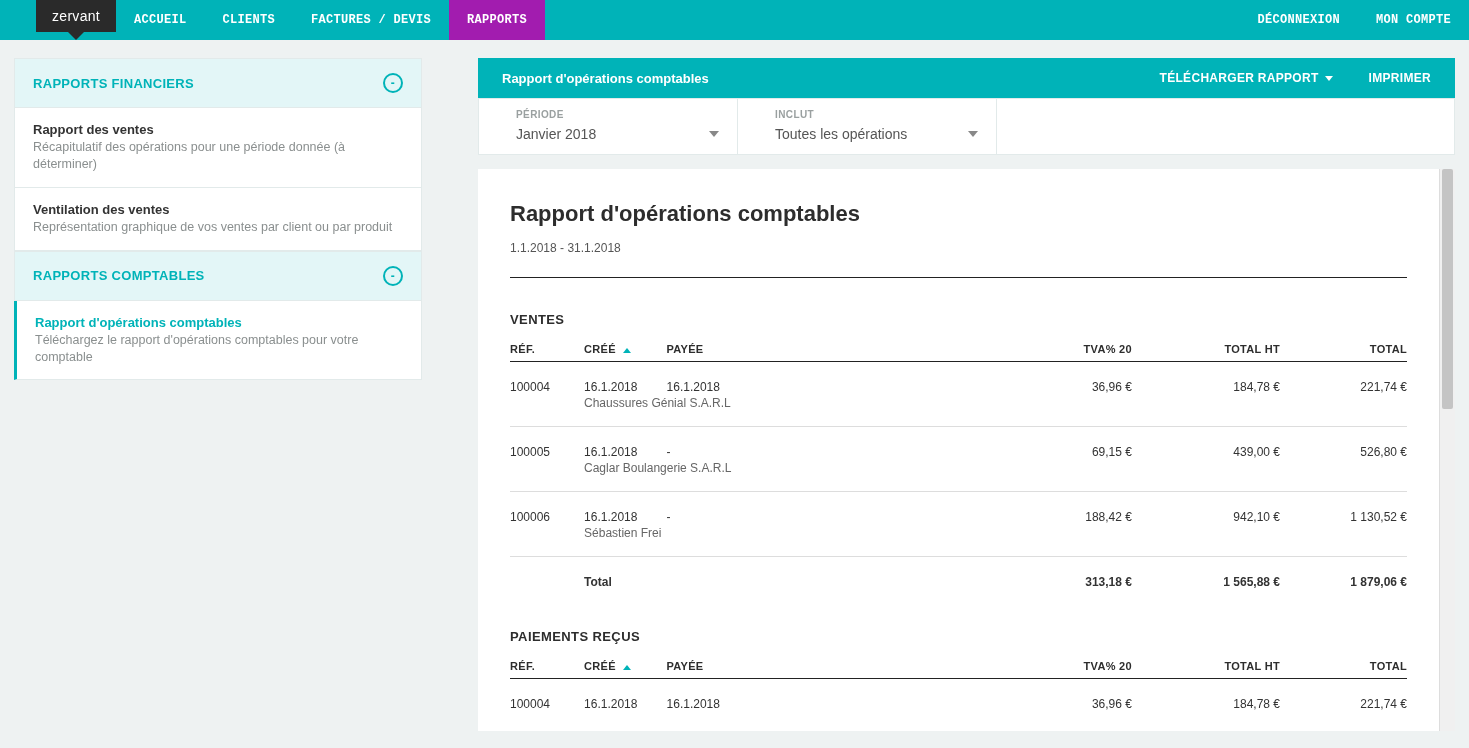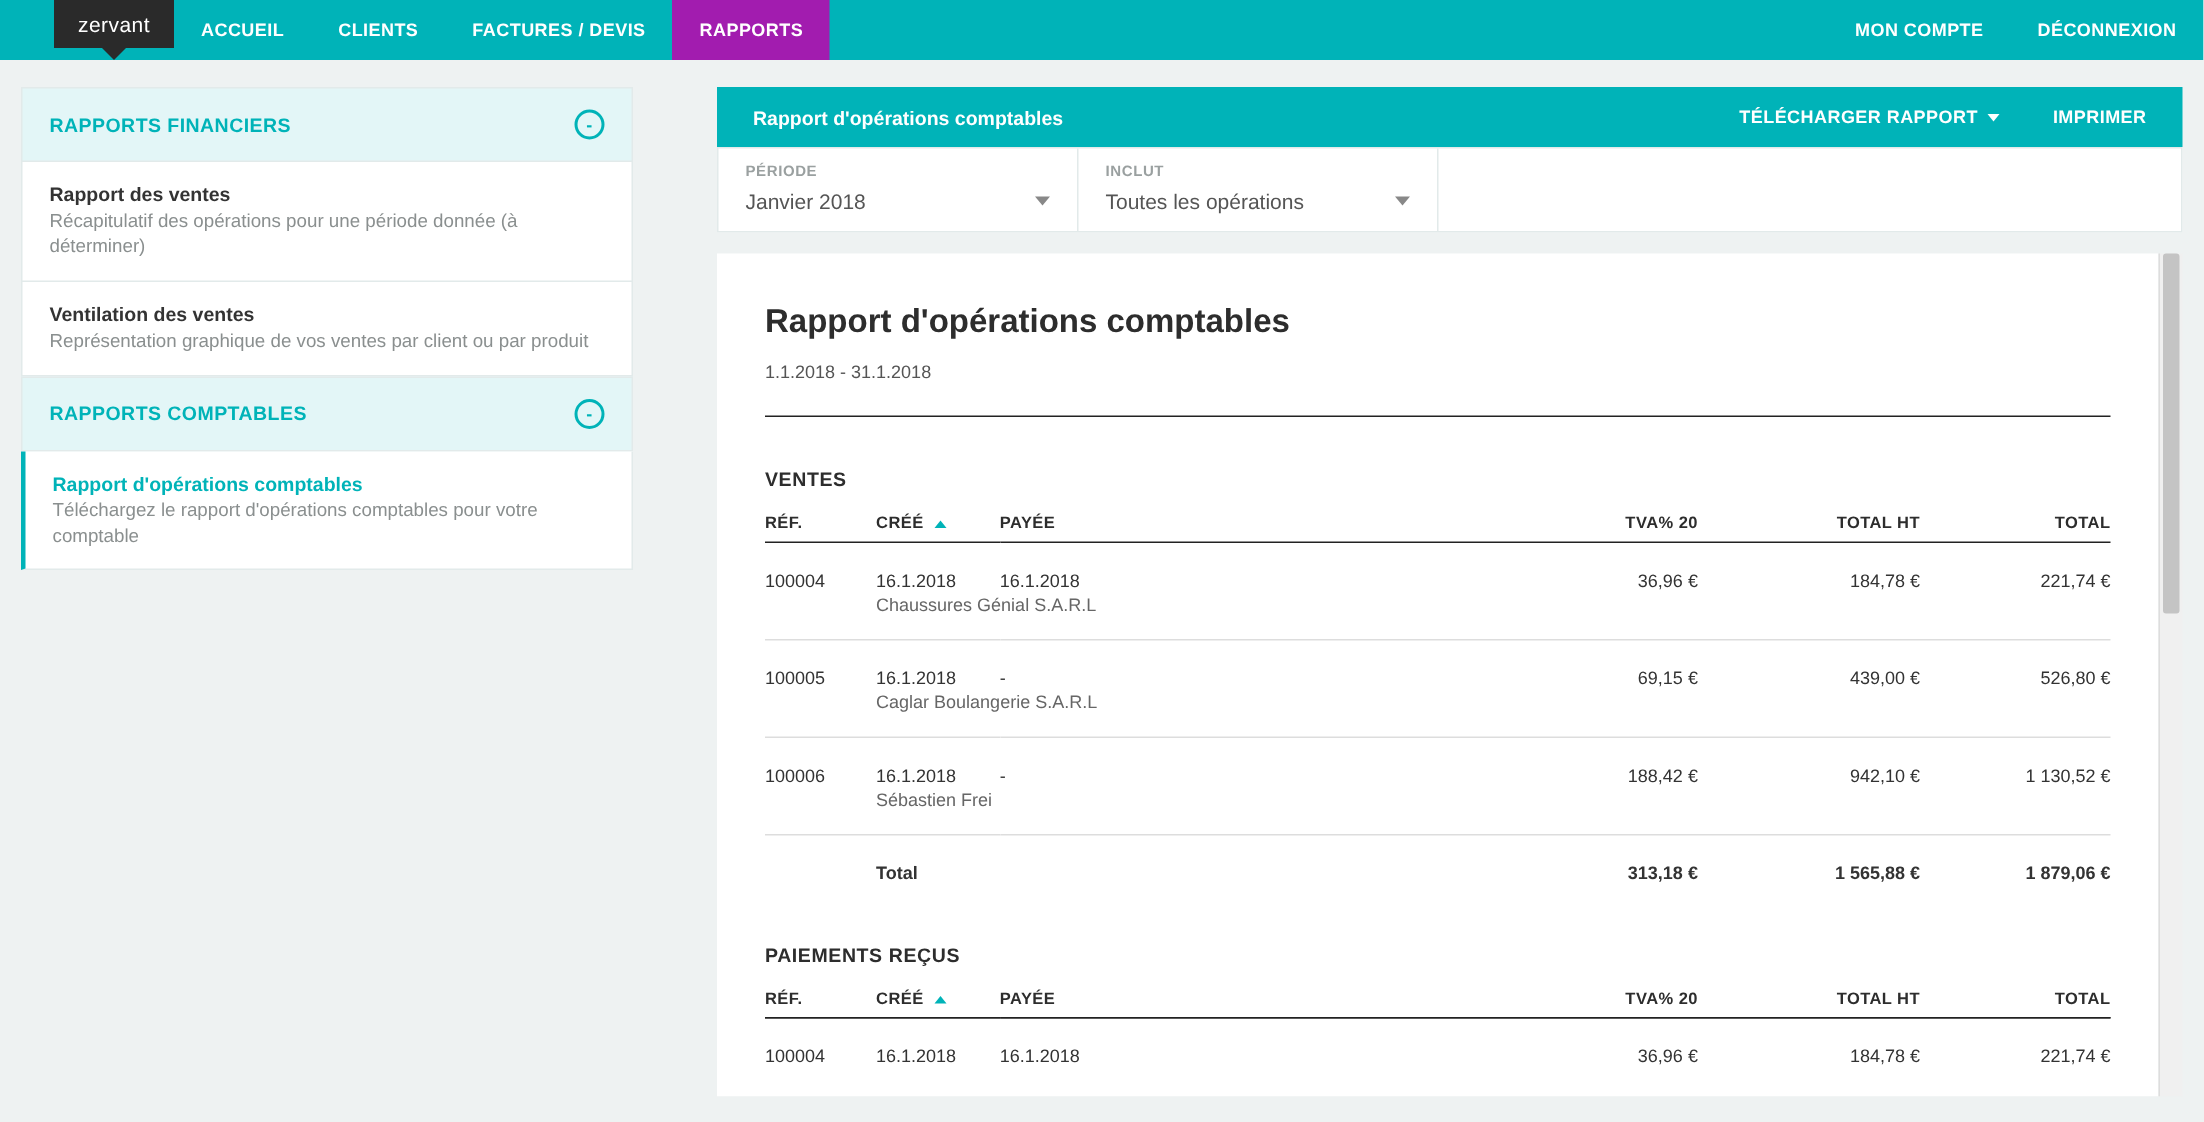--- a/index.html
+++ b/index.html
@@ -38,21 +38,21 @@
     position: absolute;
     bottom: -8px; left: 50%; transform: translateX(-50%);
     border-left: 8px solid transparent;
     border-right: 8px solid transparent;
     border-top: 8px solid #2a2a2a;
   }
   .nav-left { display: flex; }
   .nav-left a, .nav-right a {
     display: flex; align-items: center;
     padding: 0 18px;
-    color: #fff; text-decoration: none;
+    color: #fff; text-decoration: none; font-family: Liberation Mono, monospace;
   }
   .nav-left a.active { background: #a21caf; }
   .nav-right { margin-left: auto; display: flex; }
 
   .page {
     display: flex;
     padding: 18px 14px 0 14px;
     gap: 56px;
     align-items: flex-start;
   }
@@ -112,20 +112,21 @@
   }
   .filters {
     background: #fff;
     border: 1px solid #e2eaea;
     display: flex;
   }
   .filter {
     width: 240px;
     padding: 10px 18px 12px;
     border-right: 1px solid #e2eaea;
+    margin-left: 19px;
   }
   .filter .label { font-size: 10px; color: #9aa0a0; letter-spacing: .4px; font-weight: 700; margin-bottom: 6px; }
   .filter .value { font-size: 14px; color: #555; display: flex; justify-content: space-between; align-items: center; }
   .dd-caret {
     width: 0; height: 0;
     border-left: 5px solid transparent;
     border-right: 5px solid transparent;
     border-top: 6px solid #888;
   }
 
@@ -176,22 +177,22 @@
 
 <div class="topnav">
   <div class="logo">zervant</div>
   <div class="nav-left">
     <a href="#">ACCUEIL</a>
     <a href="#">CLIENTS</a>
     <a href="#">FACTURES / DEVIS</a>
     <a href="#" class="active">RAPPORTS</a>
   </div>
   <div class="nav-right">
+    <a href="#">DÉCONNEXION</a>
     <a href="#">MON COMPTE</a>
-    <a href="#">DÉCONNEXION</a>
   </div>
 </div>
 
 <div class="page">
 
   <div class="sidebar">
     <div class="panel-head">
       <span>RAPPORTS FINANCIERS</span>
       <span class="collapse-btn">-</span>
     </div>

